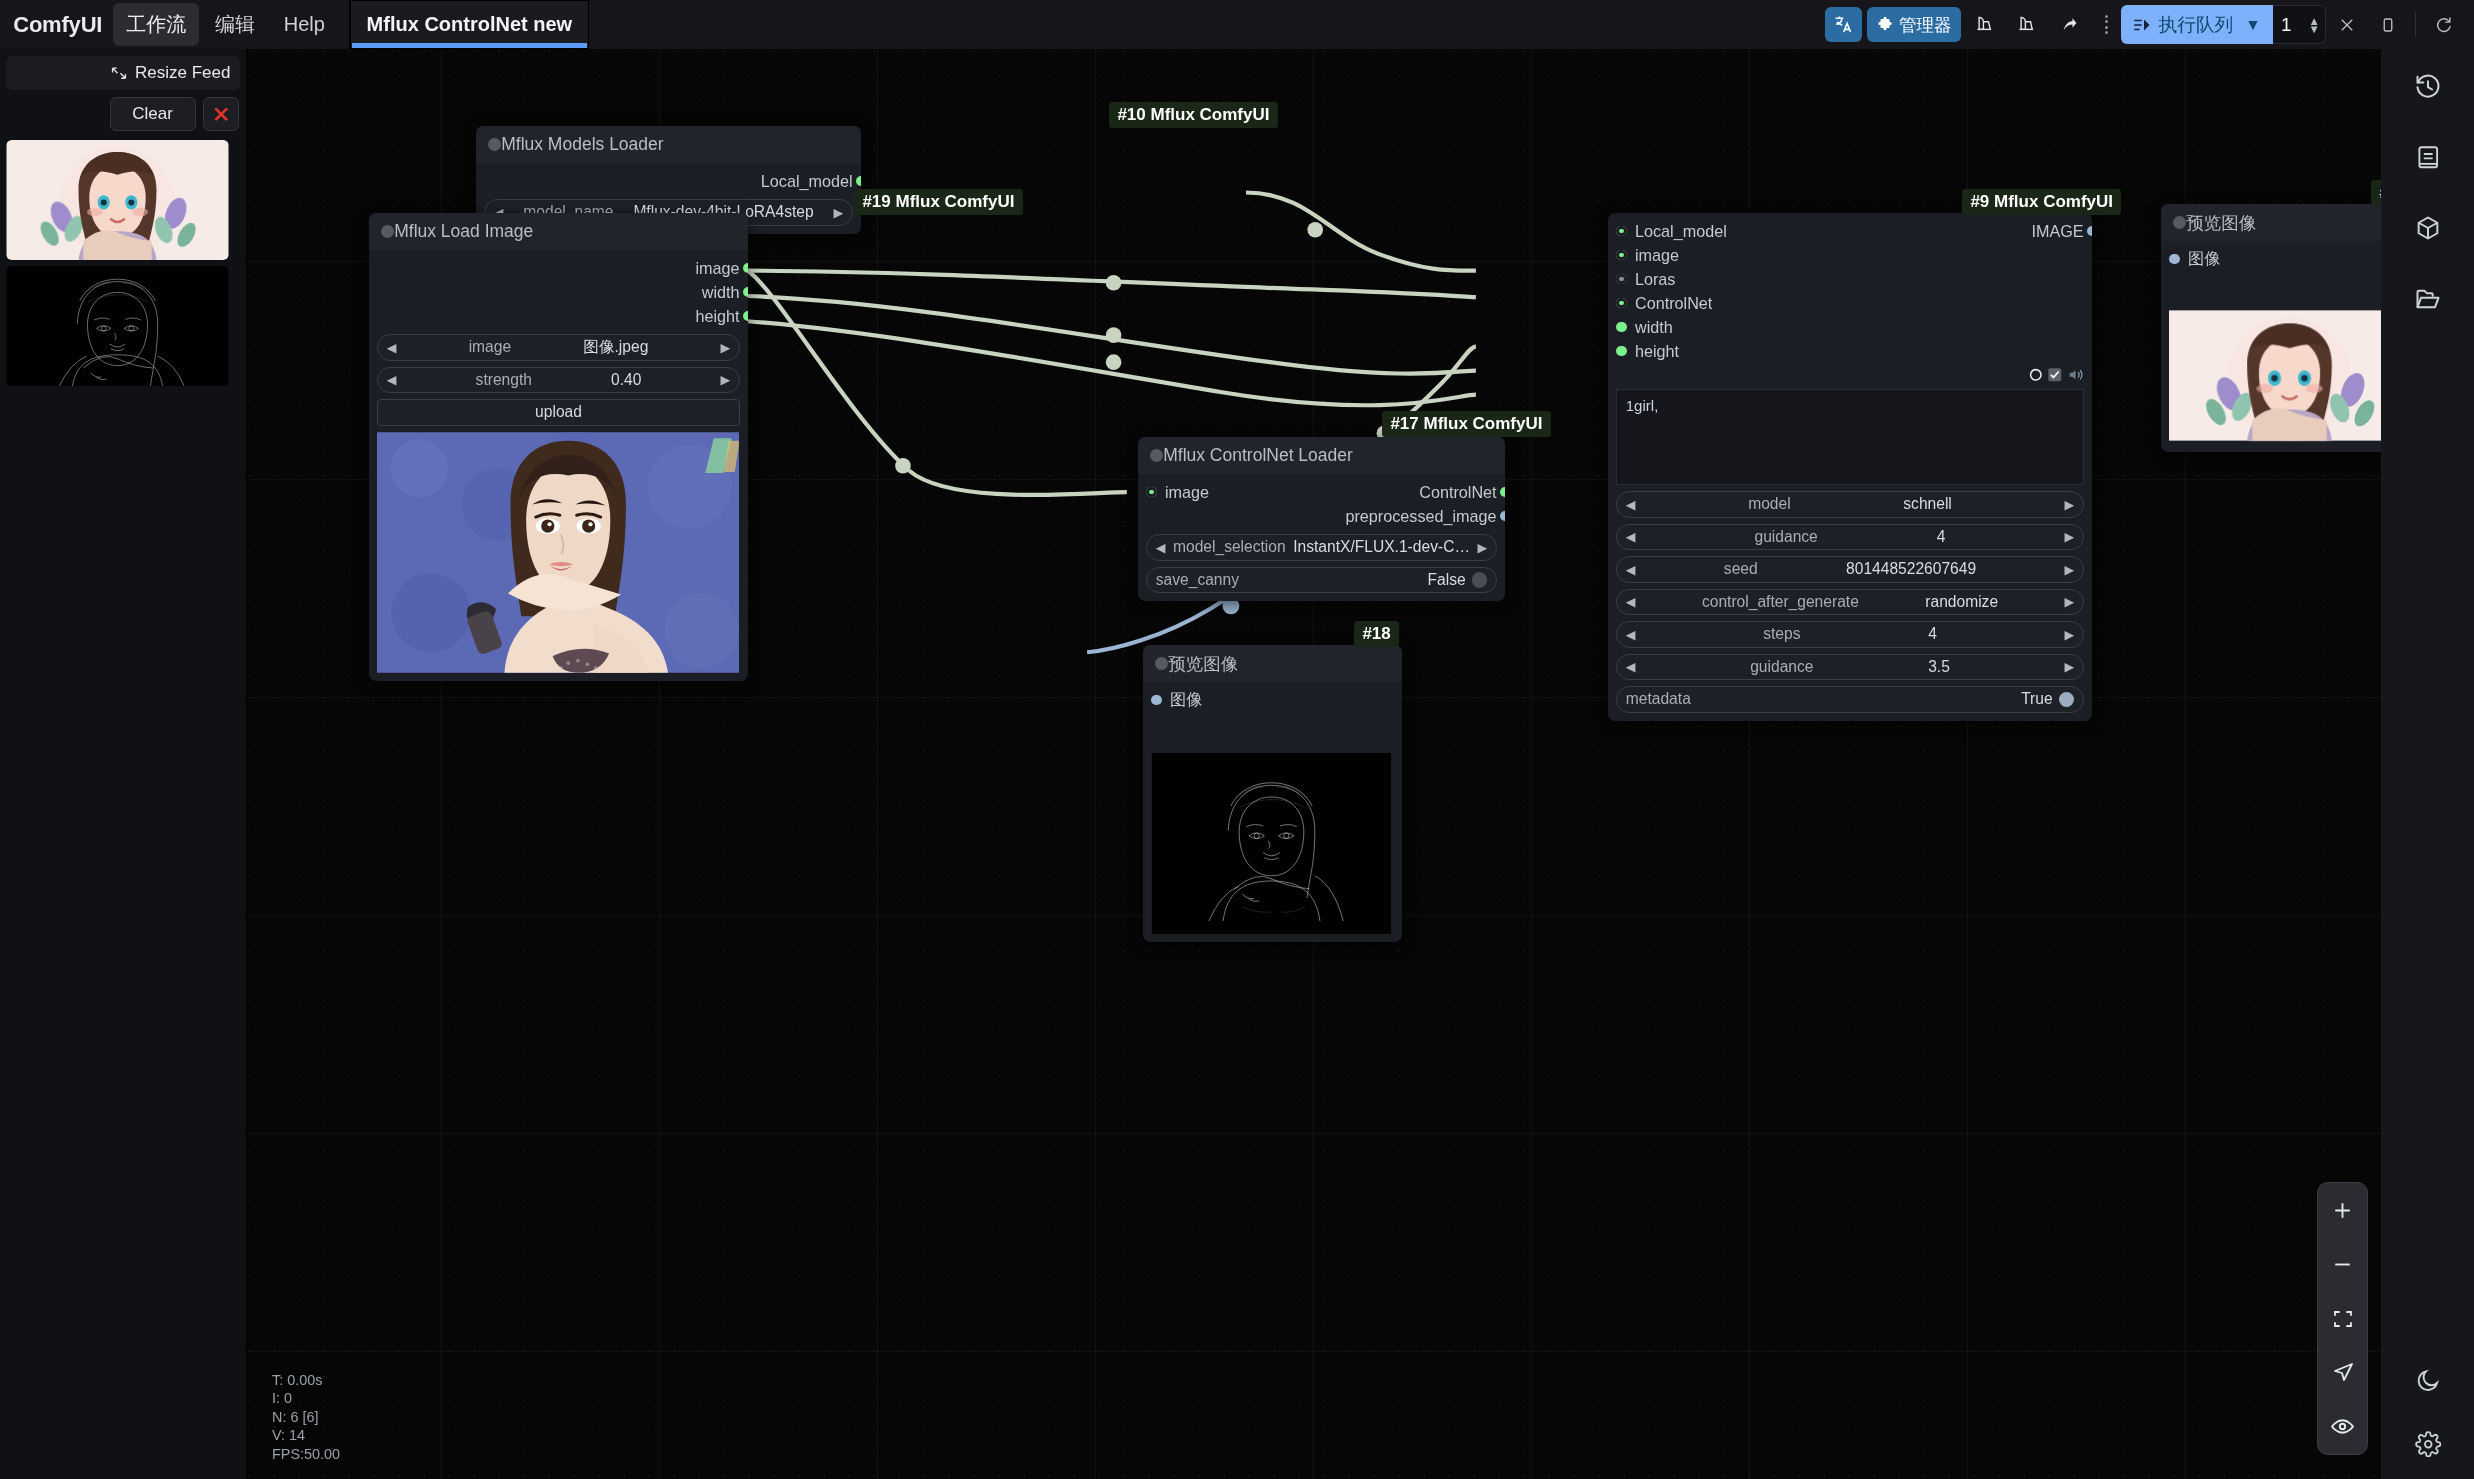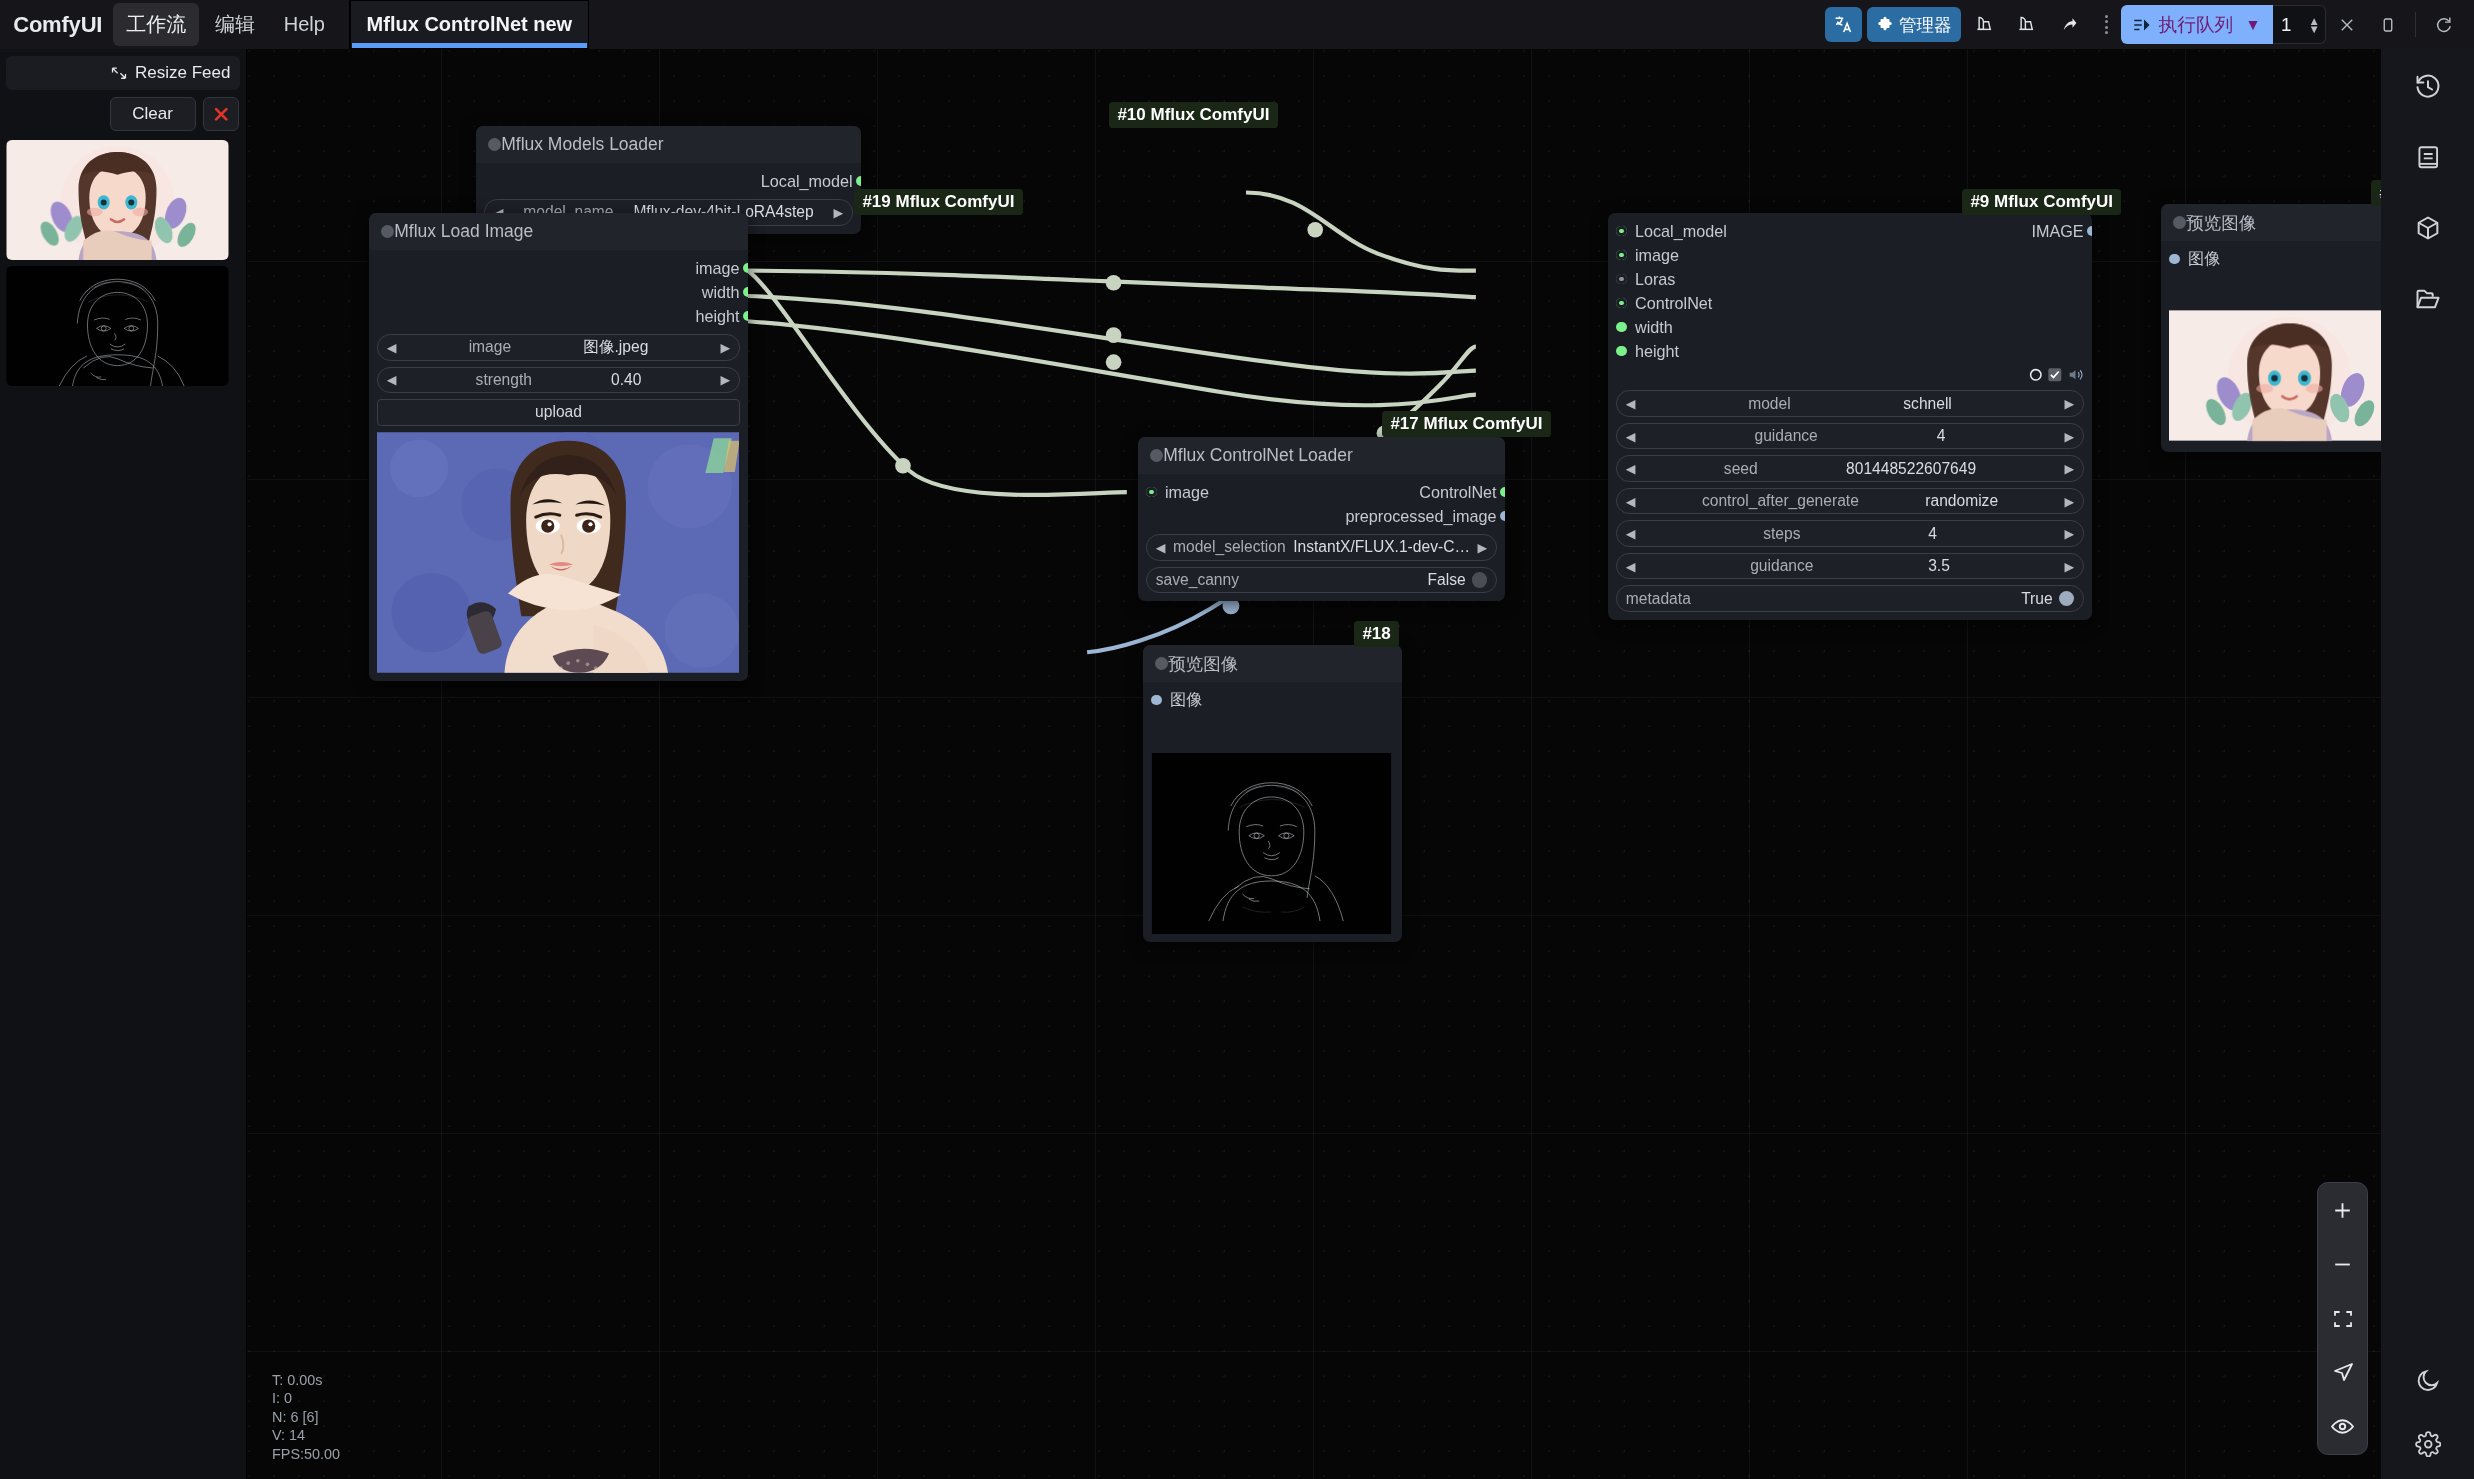--- a/index.html
+++ b/index.html
@@ -53,21 +53,21 @@
     background: #2b6ca3; color: #fff; width: auto; padding: 0 9.6px;
     font-size: 17.5px; gap: 4.8px;
   }
   .dots {
     width: 13.2px; height: 24px; margin: 0 8.4px 0 10.8px;
     display: flex; flex-direction: column; justify-content: space-between;
     align-items: center; padding: 2.4px 0;
   }
   .dots i { width: 3px; height: 3px; background: #8d9299; border-radius: 50%; display:block;}
   .queue-btn {
-    background: #7eb0fb; color: #701a75; height: 39px;
+    background: #7eb0fb; color: #0c4a6e; height: 39px;
     display: flex; align-items: center; gap: 8.4px;
     padding: 0 12px 0 10.8px; border-radius: 6px 0 0 6px;
     font-size: 18.7px; white-space: nowrap;
   }
   .queue-chev { font-size: 15.6px; margin-left: 3.6px; }
   .queue-num {
     background: #101114; color: #f0f2f4; height: 39px; width: 53px;
     display: flex; align-items: center; justify-content: space-between;
     padding: 0 4.8px 0 8.4px; font-size: 18.7px; border-radius: 0 6px 6px 0;
     border: 0.6px solid #2a2c31; border-left: none;
@@ -573,20 +573,21 @@
           </span>
           <span>
             <svg width="17" height="15.6" viewBox="0 0 24 24" fill="#6d7b88">
                 <path d="M3 9v6h4l5 4V5L7 9H3z"></path>
                 <path d="M16 8c2 2 2 6 0 8" stroke="#8fa6bb" stroke-width="1.8" fill="none"></path>
                 <path d="M19 5c4 4 4 10 0 14" stroke="#8fa6bb" stroke-width="1.8" fill="none"></path>
               </svg>
           </span>
         </div>
 
+        <div class="prompt-box" style="height:96px;">1girl,</div>
 
         <div class="widget">
           <span class="arr">◀</span>
           <span class="wname">model</span>
           <span class="wval">schnell</span>
           <span class="arr">▶</span>
         </div>
         <div class="widget">
           <span class="arr">◀</span>
           <span class="wname">guidance</span>

